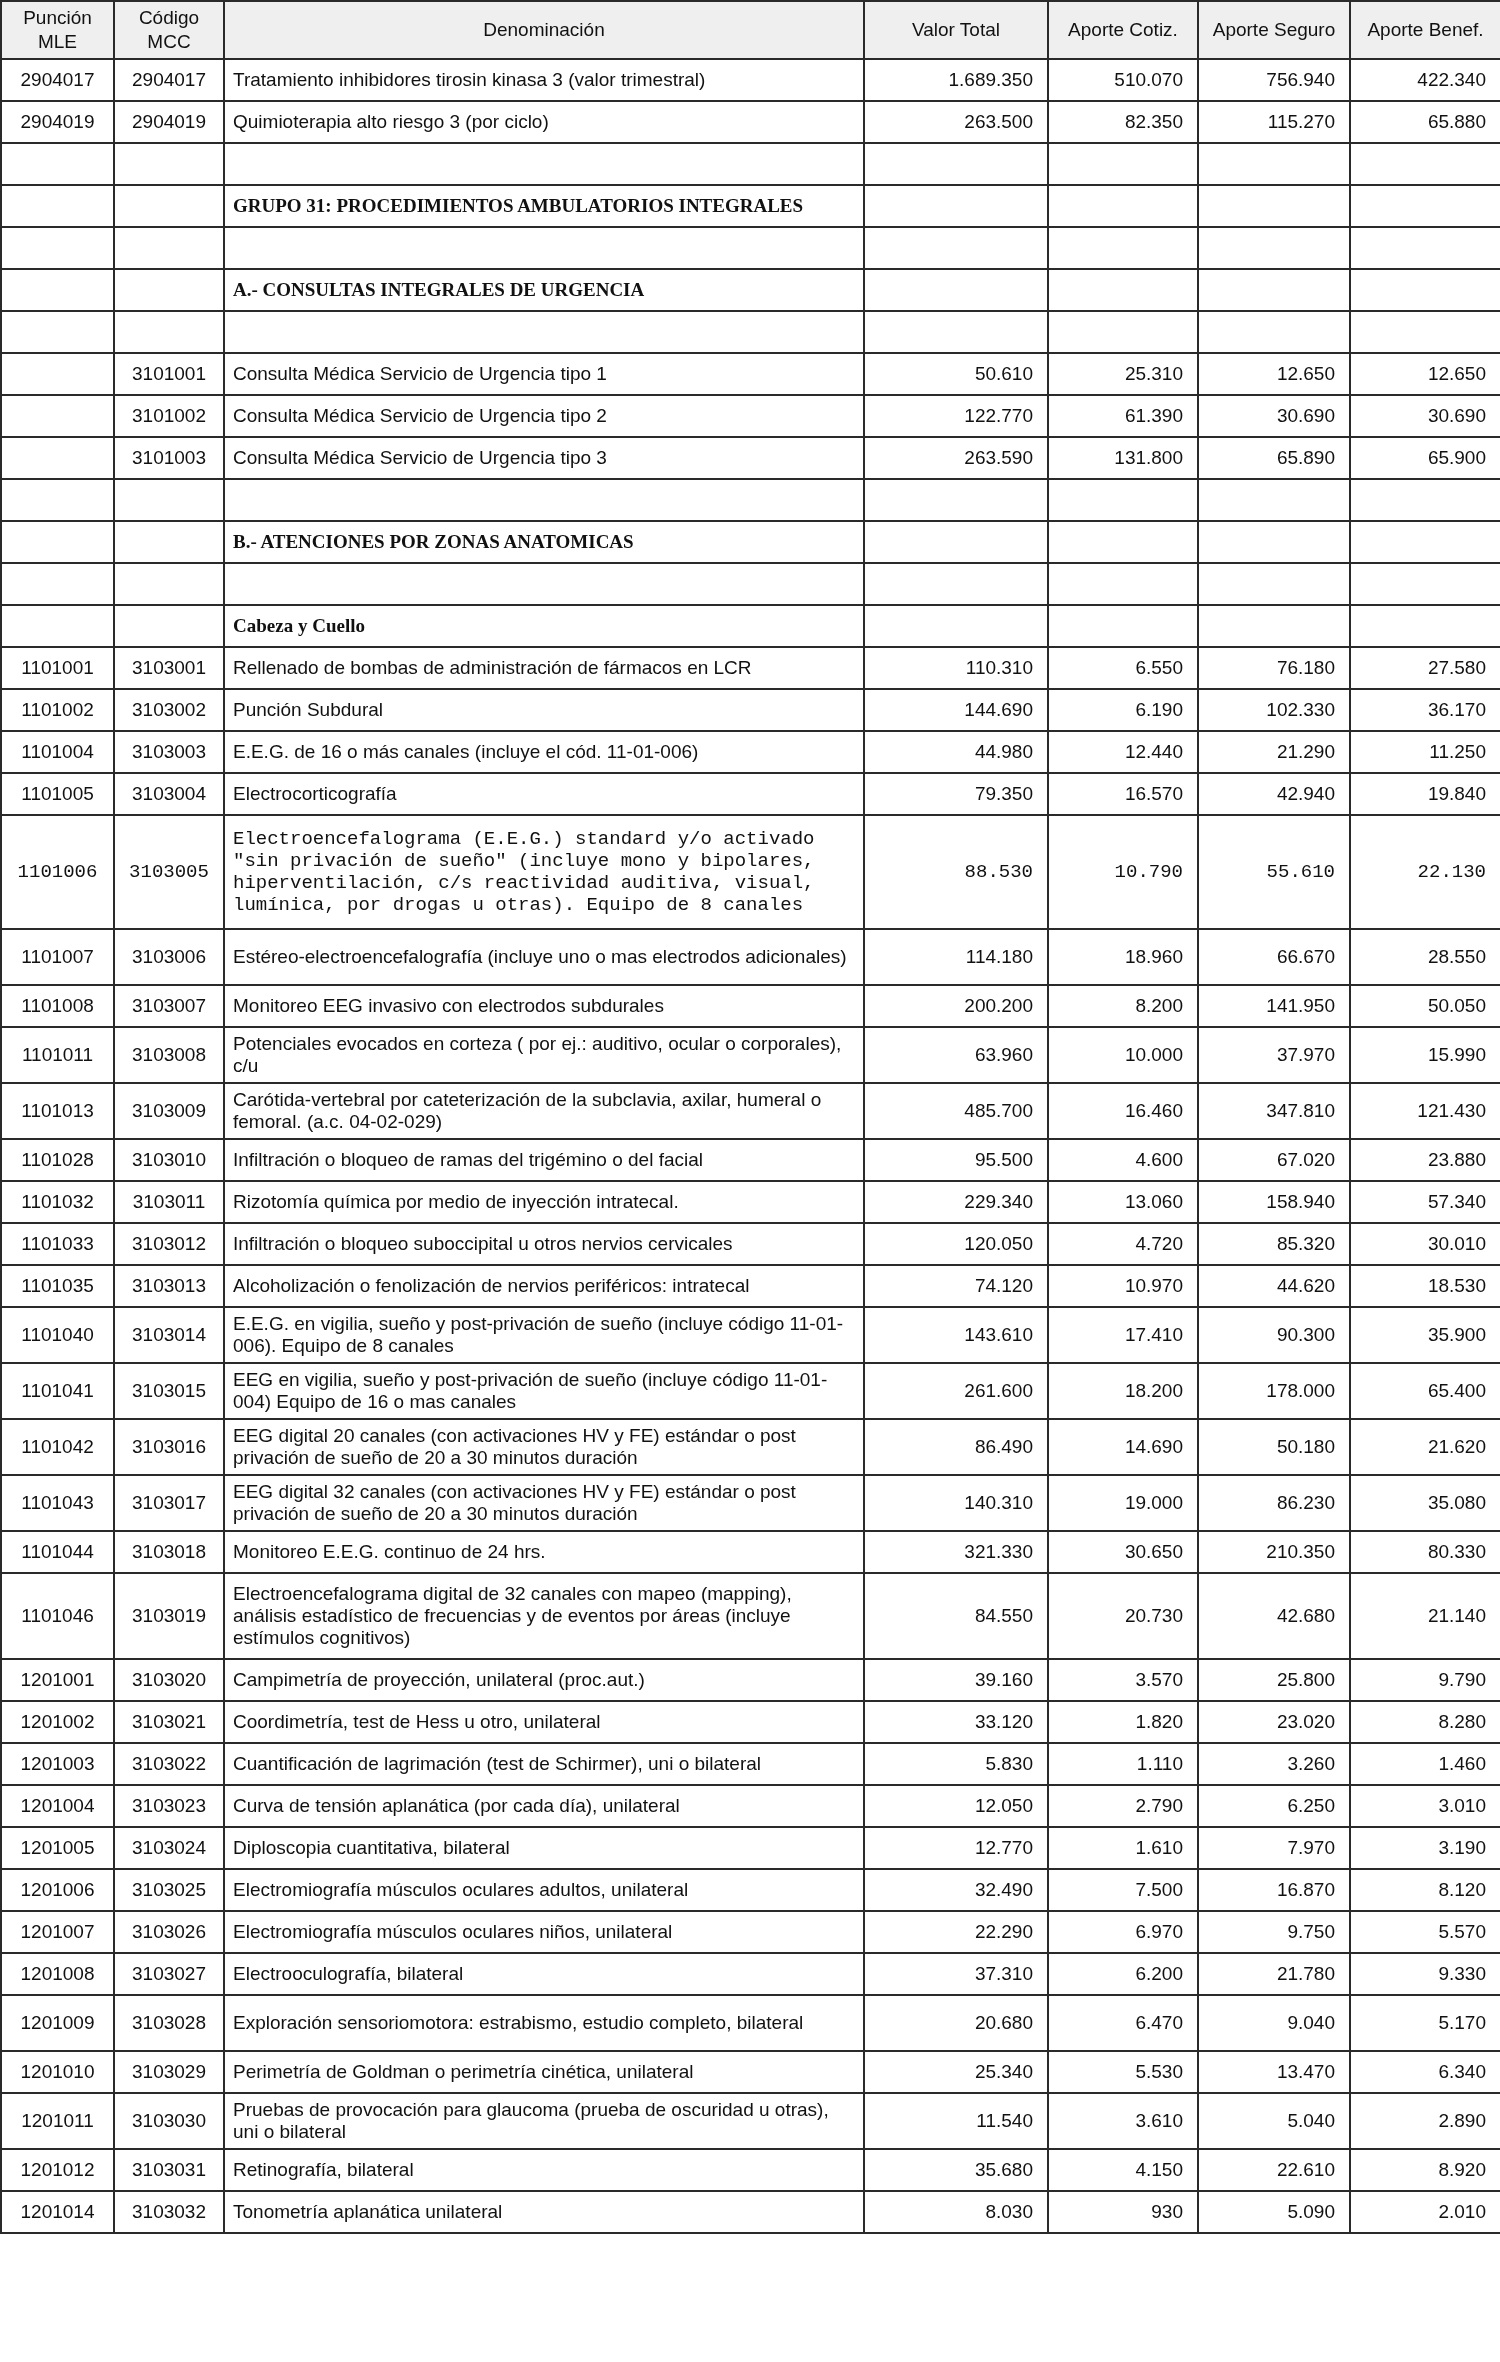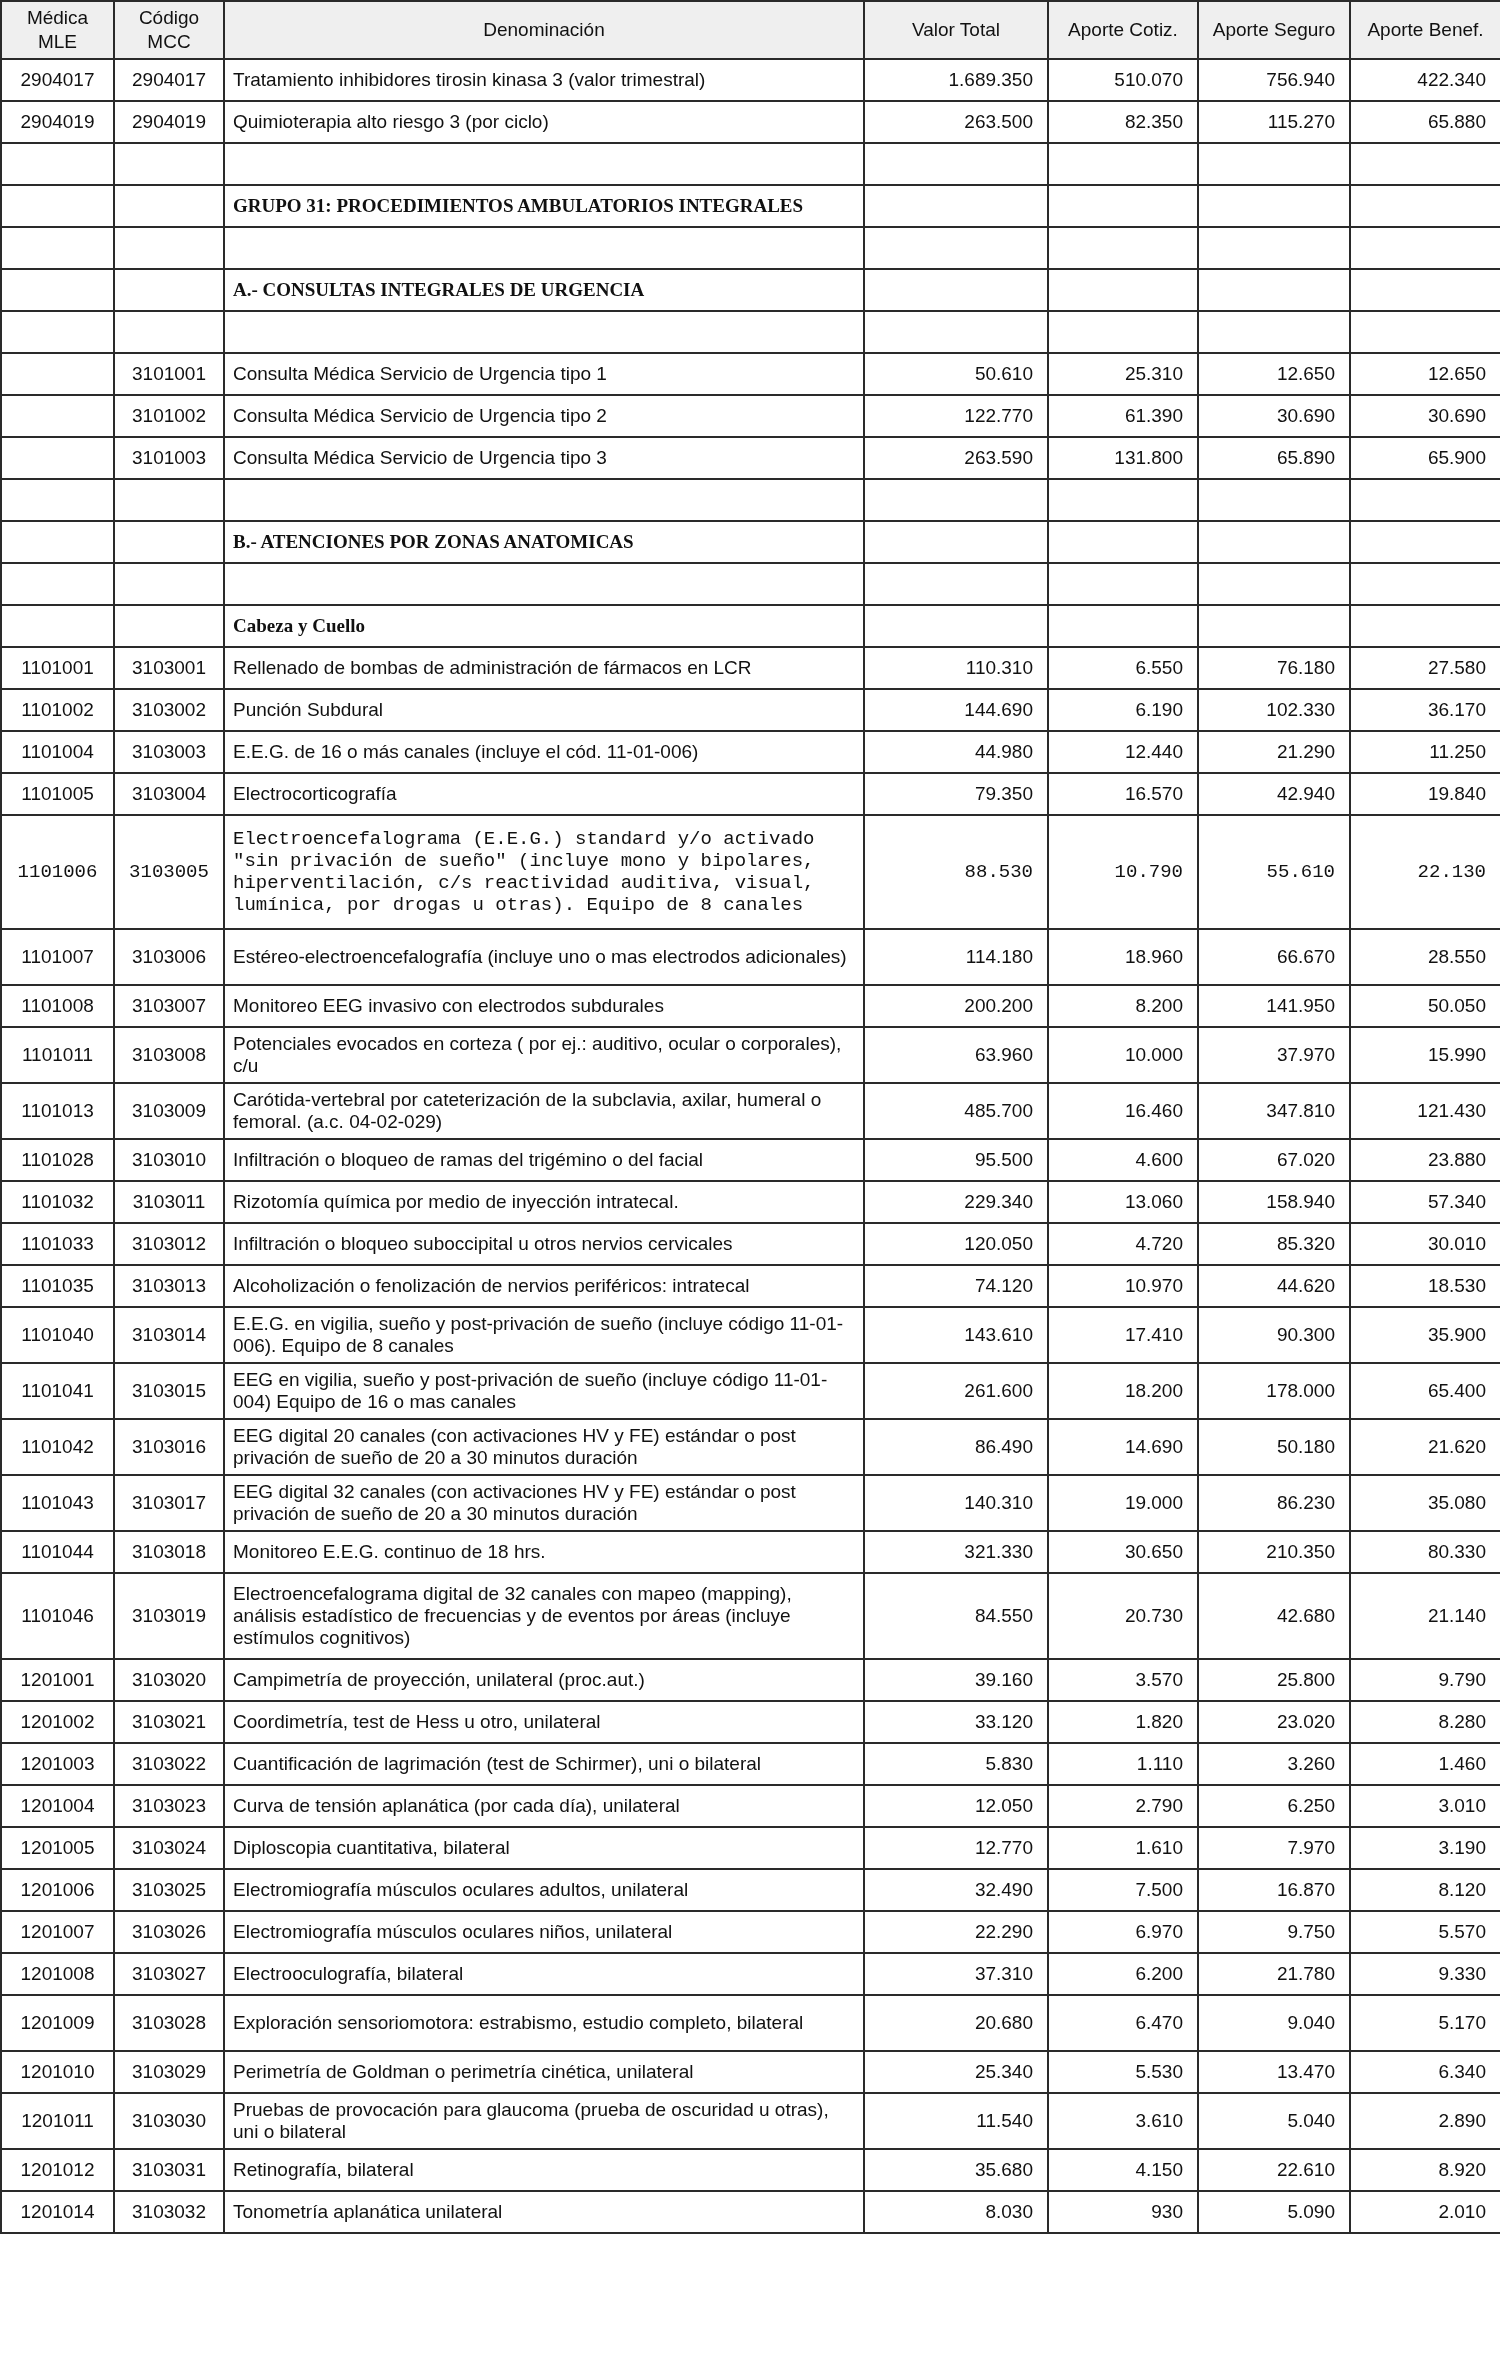--- a/index.html
+++ b/index.html
@@ -51,21 +51,21 @@
     <col class="c1">
       <col class="c2">
       <col class="c3">
       <col class="c4">
       <col class="c5">
       <col class="c6">
       <col class="c7">
   </colgroup>
   <thead>
     <tr>
-      <th>Médica MLE</th>
+      <th>Punción MLE</th>
       <th>Código MCC</th>
       <th>Denominación</th>
       <th>Valor Total</th>
       <th>Aporte Cotiz.</th>
       <th>Aporte Seguro</th>
       <th>Aporte Benef.</th>
     </tr>
   </thead>
   <tbody id="sheet-body">
       <tr class="h1">
@@ -343,21 +343,21 @@
     <td class="code">3103017</td>
     <td class="desc">EEG digital 32 canales (con activaciones HV y FE) estándar o post privación de sueño de 20 a 30 minutos duración</td>
     <td class="num">140.310</td>
     <td class="num">19.000</td>
     <td class="num">86.230</td>
     <td class="num">35.080</td>
   </tr>
       <tr class="h1">
     <td class="code">1101044</td>
     <td class="code">3103018</td>
-    <td class="desc">Monitoreo E.E.G. continuo de 18 hrs.</td>
+    <td class="desc">Monitoreo E.E.G. continuo de 24 hrs.</td>
     <td class="num">321.330</td>
     <td class="num">30.650</td>
     <td class="num">210.350</td>
     <td class="num">80.330</td>
   </tr>
       <tr class="h3">
     <td class="code">1101046</td>
     <td class="code">3103019</td>
     <td class="desc">Electroencefalograma digital de 32 canales con mapeo (mapping), análisis estadístico de frecuencias y de eventos por áreas (incluye estímulos cognitivos)</td>
     <td class="num">84.550</td>

